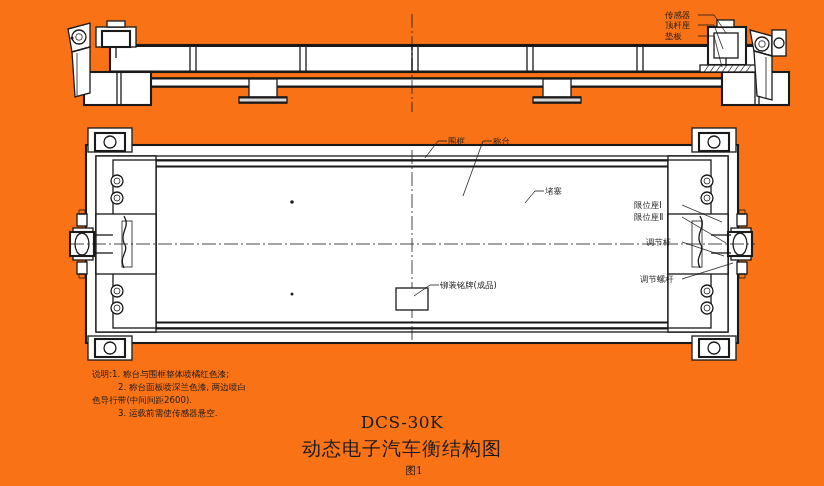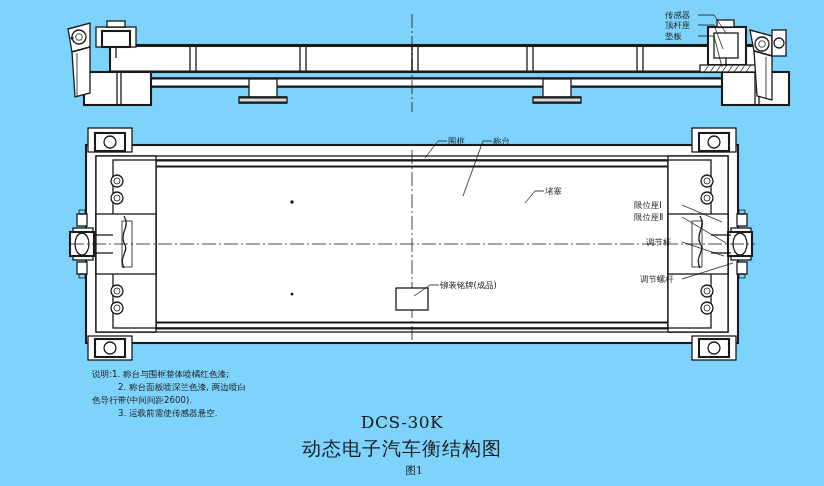--- a/index.html
+++ b/index.html
@@ -1,21 +1,21 @@
 <!DOCTYPE html>
 <html><head>
 <meta charset="utf-8">
 <title>DCS-30K</title>
 <style>
   html,body{margin:0;padding:0;background:#ffffff;}
   body{
     font-family:"DejaVu Sans","Liberation Sans",sans-serif;
     width:824px;height:486px;overflow:hidden;position:relative;
   }
-  #sheet{position:absolute;left:0;top:0;width:824px;height:486px;background:#7dd3fc;}
+  #sheet{position:absolute;left:0;top:0;width:824px;height:486px;background:#f97316;}
   svg{display:block;}
   .ln{stroke:#1a1a1a;fill:none;}
   .thin{stroke-width:.8;}
   .med{stroke-width:1.3;}
   .thick{stroke-width:2.1;}
   .xthick{stroke-width:3.2;}
   .center{stroke:#1a1a1a;stroke-width:.8;fill:none;
           stroke-dasharray:14 3 2 3;}
   .leader{stroke:#1a1a1a;stroke-width:.8;fill:none;}
   .fillw{fill:#ffffff;}

